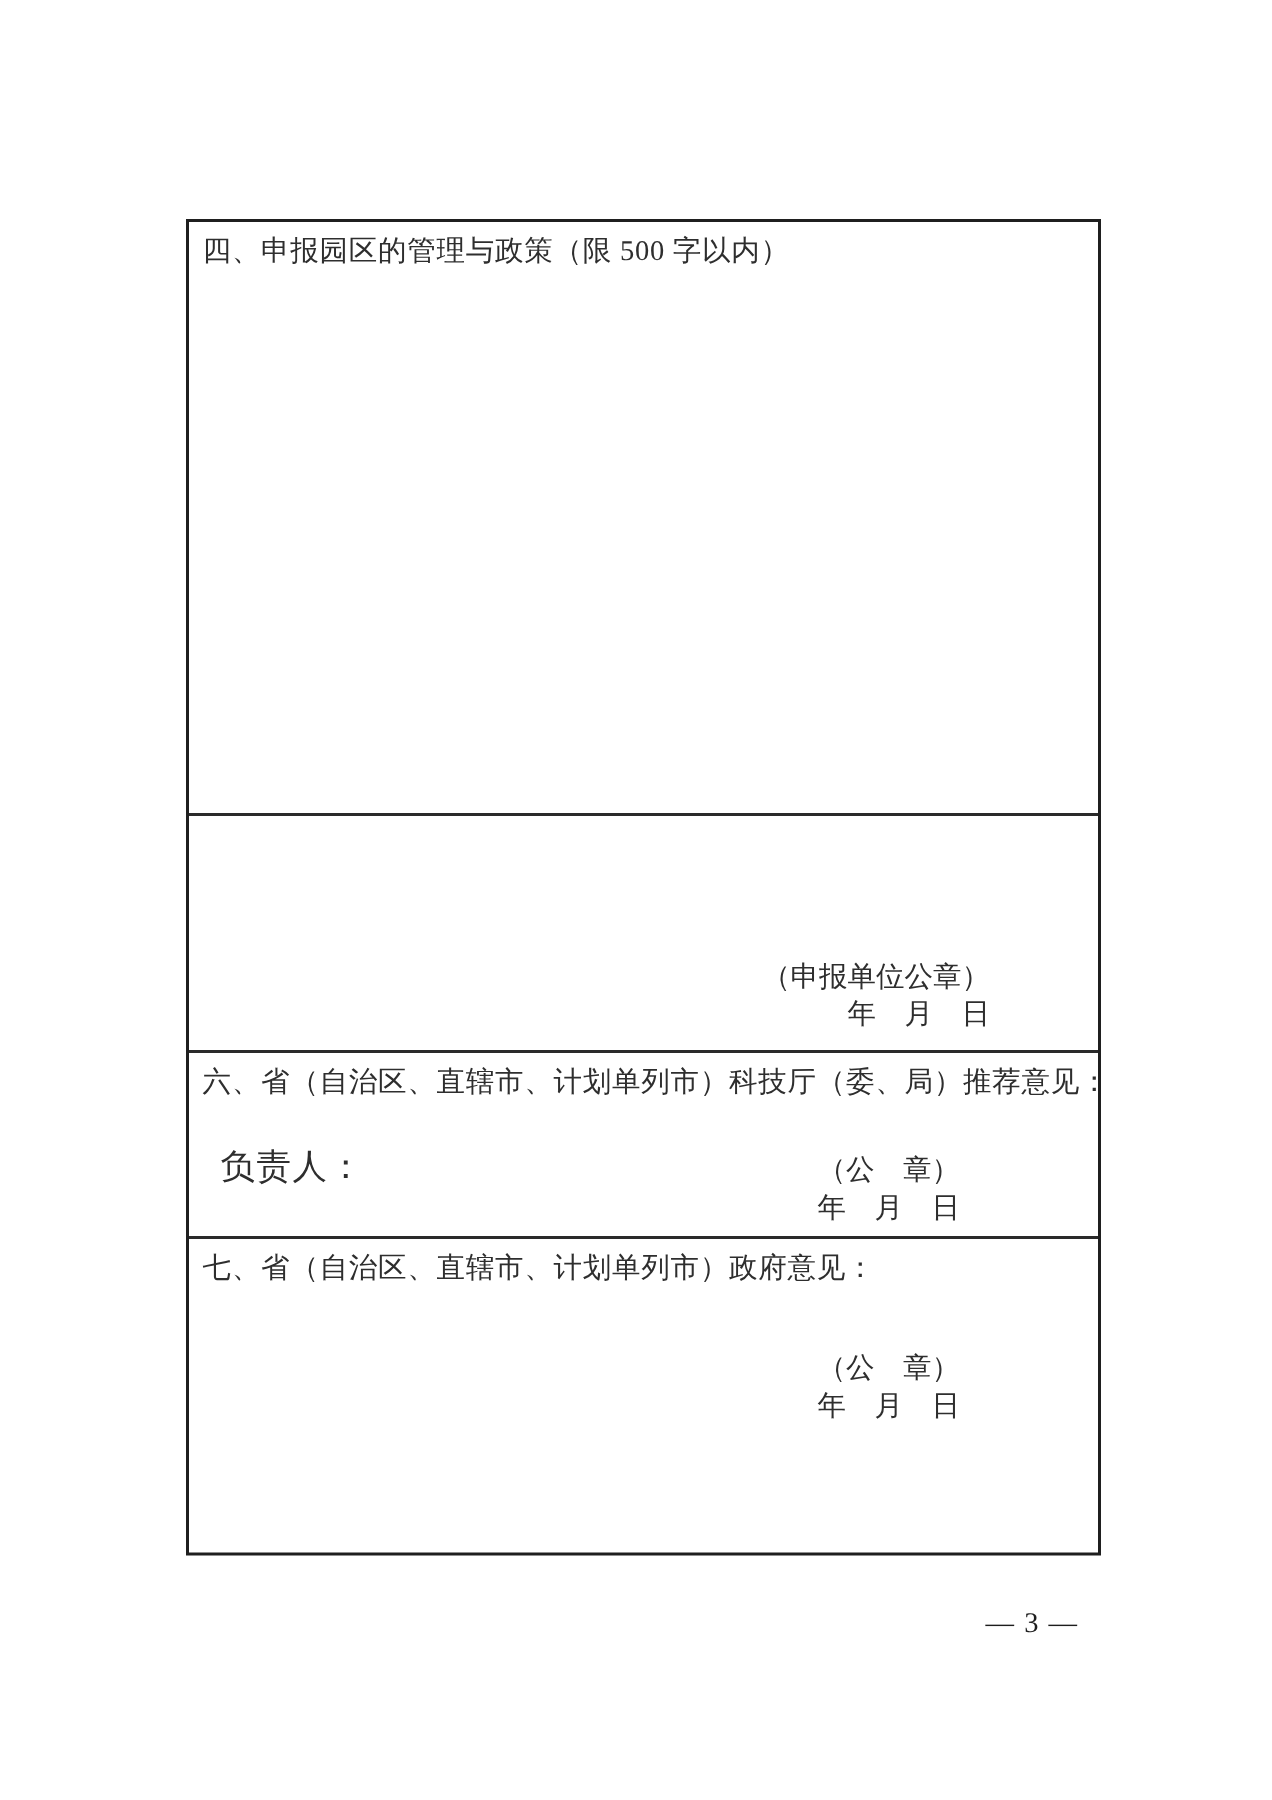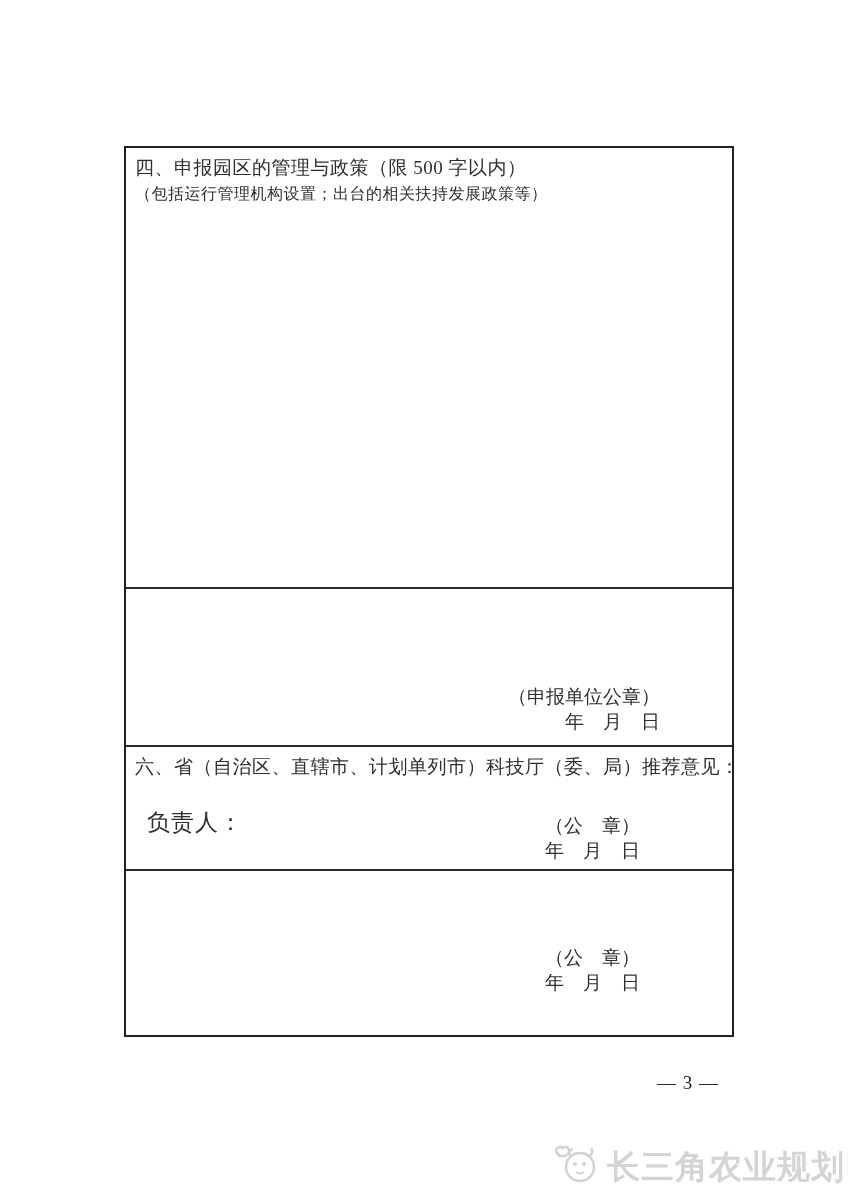--- a/index.html
+++ b/index.html
@@ -25,21 +25,21 @@
     border: 2px solid #1f1f1f;
     box-sizing: border-box;
     background: #ffffff;
   }
   .row {
     position: relative;
     box-sizing: border-box;
     border-bottom: 2px solid #2a2a2a;
   }
   .row.last { border-bottom: none; }
-  .row-s4 { height: 441px; }
+  .row-s4 { height: 396px; }
   .row-s5 { height: 158px; }
   .row-s6 { height: 124px; }
   .row-s7 { height: 137px; }
 
   .sec-title {
     padding: 7px 8px 0 9px;
     font-size: 19px;
     line-height: 26px;
     letter-spacing: 0.5px;
     white-space: nowrap;
@@ -102,60 +102,44 @@
 </style>
 </head>
 <body>
 
 <div class="page">
 
   <div class="form-table">
 
     <div class="row row-s4">
       <div class="sec-title">四、申报园区的管理与政策（限 500 字以内）</div>
-      <div class="sec-note">（包括运行管理机构设置；出台的相关扶持发展政策等）</div>
     </div>
 
     <div class="row row-s5">
       <div class="stamp-block s5-stamp">
         <span class="stamp-line">（申报单位公章）</span>
         <span class="date-line">年　月　日</span>
       </div>
     </div>
 
     <div class="row row-s6">
       <div class="sec-title">六、省（自治区、直辖市、计划单列市）科技厅（委、局）推荐意见：</div>
       <div class="signer-label">负责人：</div>
       <div class="stamp-block s6-stamp">
         <span class="stamp-line">（公　章）</span>
         <span class="date-line">年　月　日</span>
       </div>
     </div>
 
     <div class="row row-s7 last">
+      <div class="sec-title">七、省（自治区、直辖市、计划单列市）政府意见：</div>
       <div class="stamp-block s7-stamp">
         <span class="stamp-line">（公　章）</span>
         <span class="date-line">年　月　日</span>
       </div>
     </div>
 
   </div>
 
   <div class="page-number">— 3 —</div>
 
-  <div class="watermark">
-    <span>
-      <svg class="mascot" viewBox="0 0 52 46" fill="none" xmlns="http://www.w3.org/2000/svg">
-        <g stroke="#d2d2d2" stroke-width="2.5" fill="none">
-          <path d="M6 8 q3 -5 7 -2 q4 -3 6 2 q1 5 -5 6 q-7 1 -8 -6 z"></path>
-          <circle cx="30" cy="25" r="14"></circle>
-          <path d="M20 14 q-2 -6 3 -7"></path>
-          <path d="M40 14 q4 -4 1 -8"></path>
-        </g>
-        <circle cx="25" cy="22" r="2" fill="#d2d2d2"></circle>
-        <circle cx="34" cy="22" r="2" fill="#d2d2d2"></circle>
-        <path d="M26 30 q4 3 8 0" stroke="#d2d2d2" stroke-width="2" fill="none"></path>
-      </svg>
-    </span>
-    <span class="watermark-text">长三角农业规划</span>
-  </div>
 
 </div>
 
 </body></html>

